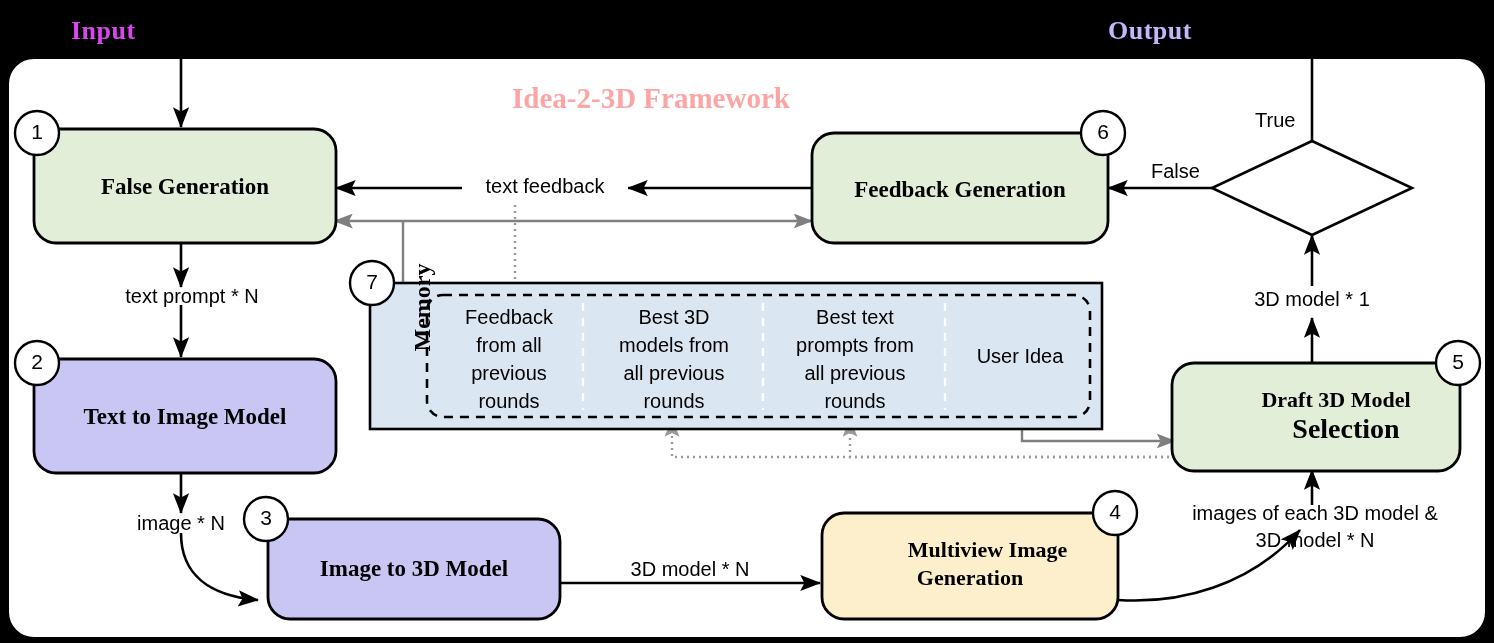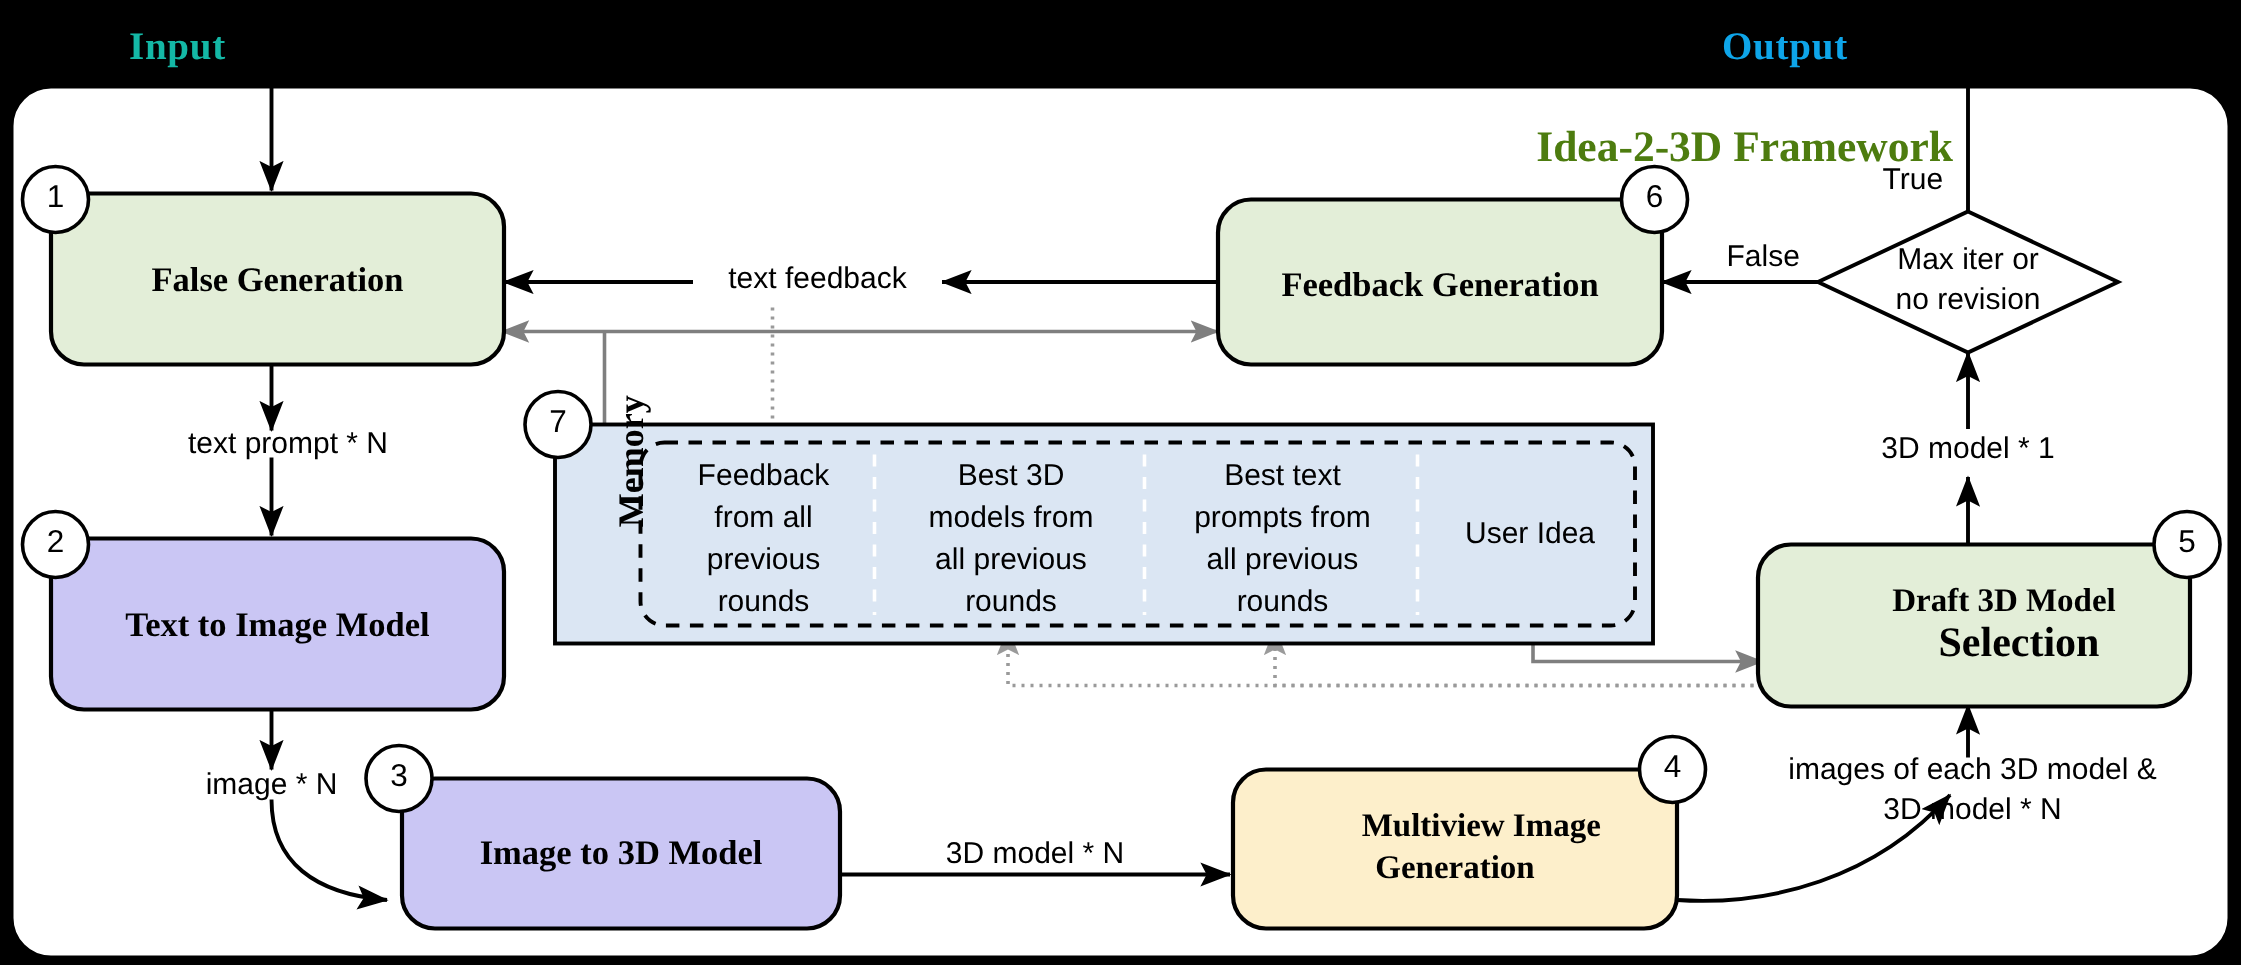--- a/index.html
+++ b/index.html
@@ -84,25 +84,25 @@
 
     <circle cx="37" cy="133" r="22" fill="#fff" stroke="#000" stroke-width="2.4"></circle>
     <circle cx="37" cy="363" r="22" fill="#fff" stroke="#000" stroke-width="2.4"></circle>
     <circle cx="266" cy="519" r="22" fill="#fff" stroke="#000" stroke-width="2.4"></circle>
     <circle cx="1115" cy="513" r="22" fill="#fff" stroke="#000" stroke-width="2.4"></circle>
     <circle cx="1458" cy="363" r="22" fill="#fff" stroke="#000" stroke-width="2.4"></circle>
     <circle cx="1103" cy="133" r="22" fill="#fff" stroke="#000" stroke-width="2.4"></circle>
     <circle cx="372" cy="283" r="22" fill="#fff" stroke="#000" stroke-width="2.4"></circle>
   </svg>
 
-  <div class="hdr" style="left:86px;top:16px;color:#14b8a6;">Input</div>
-  <div class="hdr" style="left:1148px;top:16px;color:#0ea5e9;">Output</div>
+  <div class="hdr" style="left:71px;top:16px;color:#d946ef;">Input</div>
+  <div class="hdr" style="left:1108px;top:16px;color:#c4b5fd;">Output</div>
 
-  <div style="position:absolute;left:0;top:82px;width:1302px;text-align:right;
-              font-family:'Liberation Serif',serif;font-weight:bold;font-size:29px;color:#4d7c0f;">Idea-2-3D Framework</div>
+  <div style="position:absolute;left:0;top:82px;width:1302px;text-align:center;
+              font-family:'Liberation Serif',serif;font-weight:bold;font-size:29px;color:#fca5a5;">Idea-2-3D Framework</div>
 
   <div class="boxlabel" style="position:absolute;left:34px;top:174px;width:302px;text-align:center;font-size:23px;">False Generation</div>
 
   <div class="boxlabel" style="position:absolute;left:34px;top:404px;width:302px;text-align:center;font-size:23px;">Text to Image Model</div>
 
   <div class="boxlabel" style="position:absolute;left:268px;top:556px;width:292px;text-align:center;font-size:23px;">Image to 3D Model</div>
 
   <div style="position:absolute;left:822px;top:536px;width:296px;text-align:center;">
     <div class="boxlabel" style="font-size:22px;line-height:28px;margin-left:35px;">Multiview Image</div>
     <div class="boxlabel" style="font-size:22px;line-height:28px;">Generation</div>
@@ -142,24 +142,20 @@
 
   <div style="position:absolute;left:768px;top:303px;width:174px;text-align:center;">
     <div class="plain" style="font-size:20px;line-height:28px;">Best text</div>
     <div class="plain" style="font-size:20px;line-height:28px;">prompts from</div>
     <div class="plain" style="font-size:20px;line-height:28px;">all previous</div>
     <div class="plain" style="font-size:20px;line-height:28px;">rounds</div>
   </div>
 
   <div class="plain" style="position:absolute;left:950px;top:345px;width:140px;text-align:center;font-size:20px;">User Idea</div>
 
-  <div style="position:absolute;left:1232px;top:160px;width:160px;text-align:center;">
-    <div class="plain" style="font-size:20px;line-height:27px;">Max iter or</div>
-    <div class="plain" style="font-size:20px;line-height:27px;">no revision</div>
-  </div>
   <div class="plain" style="position:absolute;left:1255px;top:109px;font-size:20px;">True</div>
   <div class="plain" style="position:absolute;left:1151px;top:160px;font-size:20px;">False</div>
 
   <div class="plain" style="position:absolute;left:92px;top:285px;width:200px;text-align:center;font-size:20px;">text prompt * N</div>
 
   <div class="plain" style="position:absolute;left:101px;top:512px;width:160px;text-align:center;font-size:20px;">image * N</div>
 
   <div class="plain" style="position:absolute;left:600px;top:558px;width:180px;text-align:center;font-size:20px;background:#fff;">3D model * N</div>
 
   <div style="position:absolute;left:1160px;top:500px;width:310px;text-align:center;">

